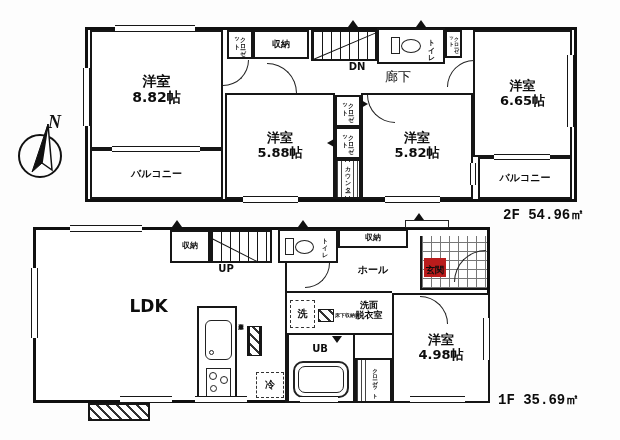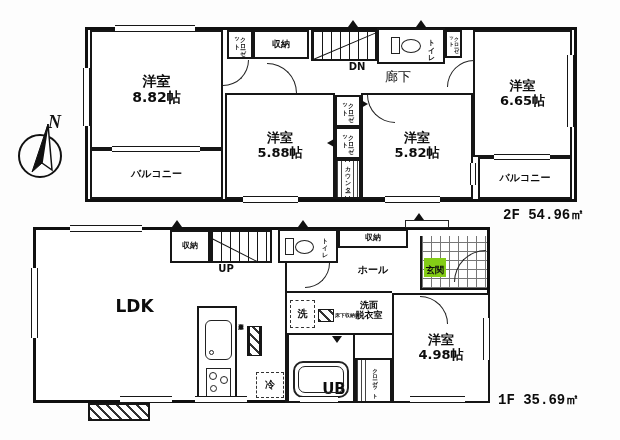--- a/index.html
+++ b/index.html
@@ -124,21 +124,21 @@
   <div class="abs win" style="left:243px;top:196px;width:55px;height:7px;"></div>
   <div class="abs win" style="left:385px;top:196px;width:55px;height:7px;"></div>
   <div class="abs winv" style="left:470px;top:163px;width:6px;height:22px;"></div>
   <div class="abs tri-up" style="left:348px;top:20px;"></div>
   <div class="abs tri-up" style="left:416px;top:20px;"></div>
 
   <div class="abs area-label" style="left:503px;top:206px;">2F 54.96㎡</div>
 
   <div class="abs outer" style="left:33px;top:227px;width:457px;height:176px;"></div>
 
-  <div class="abs lbl" style="left:62px;top:297px;width:145px;">
+  <div class="abs lbl" style="left:76px;top:297px;width:145px;">
     <div style="font-size:17px;">LDK</div>
   </div>
 
   <div class="abs room cmid" style="left:170px;top:230px;width:40px;height:33px;">
     <div class="lbl" style="font-size:8px;font-weight:600;">収納</div>
   </div>
   <div class="abs stairs" style="left:210px;top:230px;width:62px;height:33px;"></div>
   <div class="abs diag" style="left:212px;top:238px;width:52px;transform:rotate(27deg);"></div>
   <div class="abs lbl" style="left:210px;top:263px;width:32px;font-size:10px;font-weight:600;">UP</div>
 
@@ -147,21 +147,21 @@
     <div class="abs fix" style="left:15px;top:9px;width:19px;height:14px;border-radius:50%;"></div>
     <div class="abs vtxt" style="left:42px;top:3px;font-size:6px;height:27px;">トイレ</div>
   </div>
 
   <div class="abs room cmid" style="left:338px;top:229px;width:70px;height:19px;">
     <div class="lbl" style="font-size:8px;font-weight:600;">収納</div>
   </div>
   <div class="abs lbl" style="left:350px;top:264px;width:46px;font-size:10px;">ホール</div>
 
   <div class="abs tile" style="left:420px;top:236px;width:67px;height:54px;border-left:2px solid #161616;border-bottom:2px solid #161616;"></div>
-  <div class="abs" style="left:424px;top:258px;background:#84cc16;padding:0 2px;">
+  <div class="abs" style="left:424px;top:258px;background:#b91c1c;padding:0 2px;">
     <span class="lbl" style="font-size:9px;font-weight:600;">玄関</span>
   </div>
   <div class="abs arc" style="left:454px;top:250px;width:32px;height:32px;border-top:1px solid #222;border-left:1px solid #222;border-radius:100% 0 0 0;"></div>
   <div class="abs thin" style="left:405px;top:220px;width:44px;height:8px;background:#fff;"></div>
 
   <div class="abs room" style="left:197px;top:306px;width:40px;height:92px;">
     <div class="abs fix" style="left:6px;top:12px;width:27px;height:40px;border-radius:6px;"></div>
     <div class="abs circ" style="left:10px;top:42px;width:5px;height:5px;"></div>
     <div class="abs fix" style="left:7px;top:60px;width:25px;height:29px;">
       <div class="abs circ" style="left:2px;top:3px;width:8px;height:8px;"></div>
@@ -183,21 +183,21 @@
     <div class="lbl" style="font-size:10px;font-weight:600;">洗</div>
   </div>
   <div class="abs hatchd" style="left:318px;top:309px;width:16px;height:13px;border-width:1px;"></div>
   <div class="abs" style="left:335px;top:312px;font-size:5px;font-weight:600;white-space:nowrap;">床下収納庫</div>
   <div class="abs lbl" style="left:348px;top:300px;width:42px;font-size:9px;">
     <div>洗面</div>
     <div>脱衣室</div>
   </div>
 
   <div class="abs room" style="left:287px;top:333px;width:68px;height:70px;">
-    <div class="lbl" style="position:absolute;left:30px;top:8px;width:30px;font-size:15px;font-weight:600;margin-top:38px;">UB</div>
+    <div class="lbl" style="position:absolute;left:16px;top:8px;width:30px;font-size:10px;font-weight:600;">UB</div>
     <div class="abs" style="left:4px;top:26px;width:56px;height:37px;border:2px solid #222;border-radius:10px;">
       <div class="abs thin" style="left:3px;top:3px;right:3px;bottom:3px;border-radius:7px;"></div>
     </div>
   </div>
   <div class="abs tri-dn" style="left:332px;top:336px;"></div>
 
   <div class="abs room" style="left:355px;top:358px;width:37px;height:45px;">
     <div class="abs hatchv" style="left:0px;top:0px;width:12px;height:41px;border:none;"></div>
     <div class="abs vtxt" style="left:15px;top:4px;font-size:5.5px;height:34px;">クローゼット</div>
   </div>

